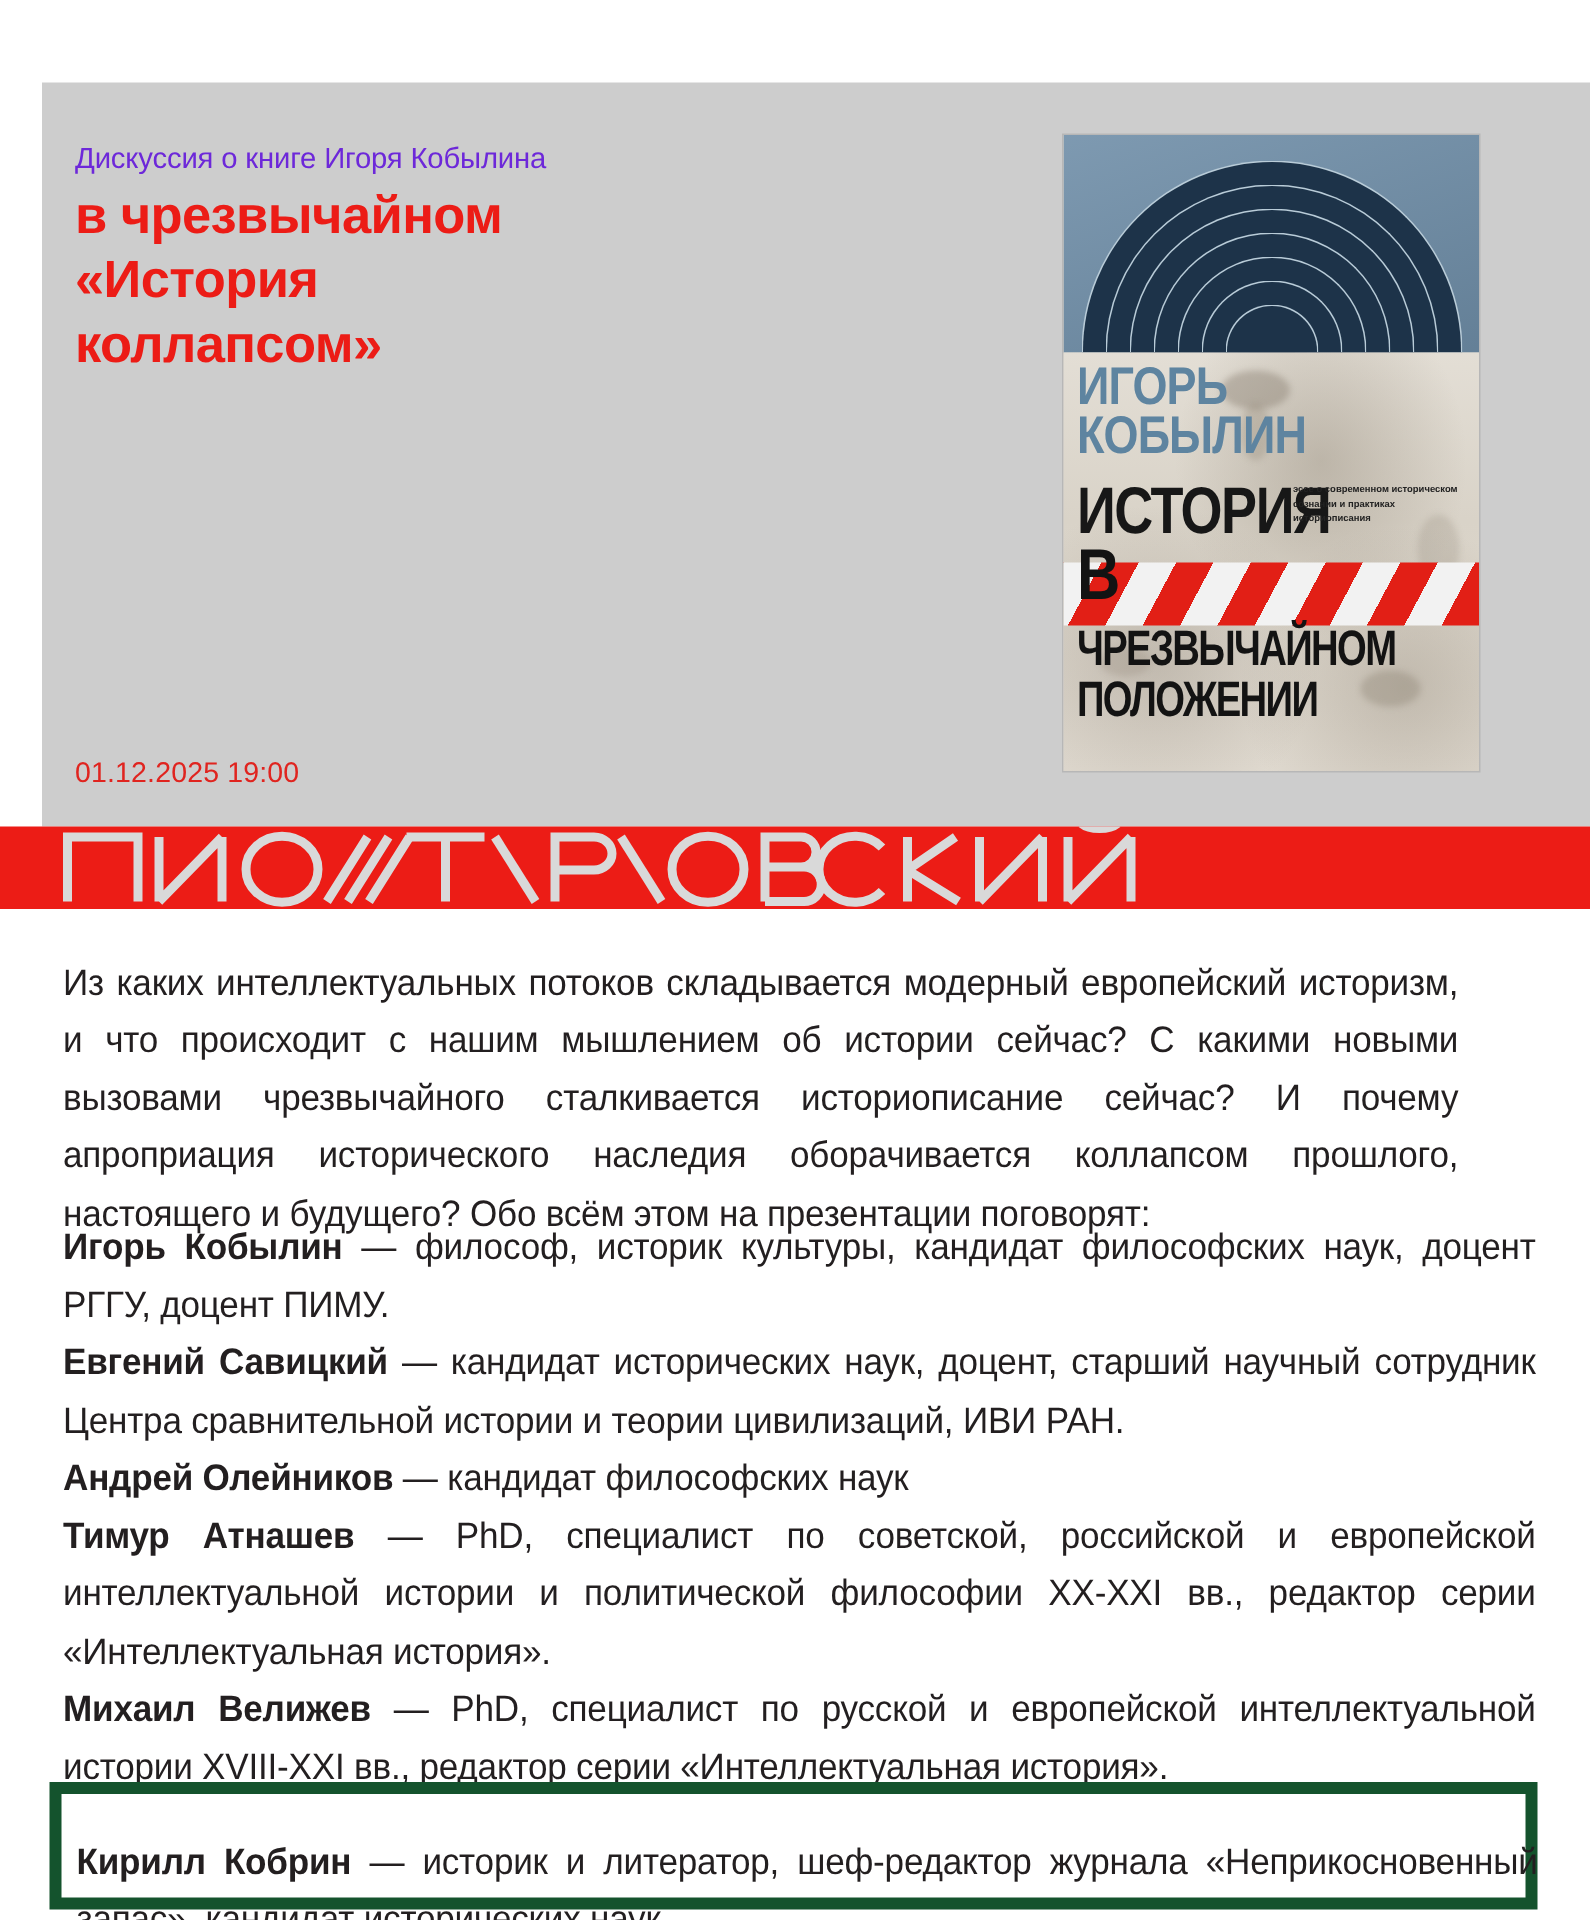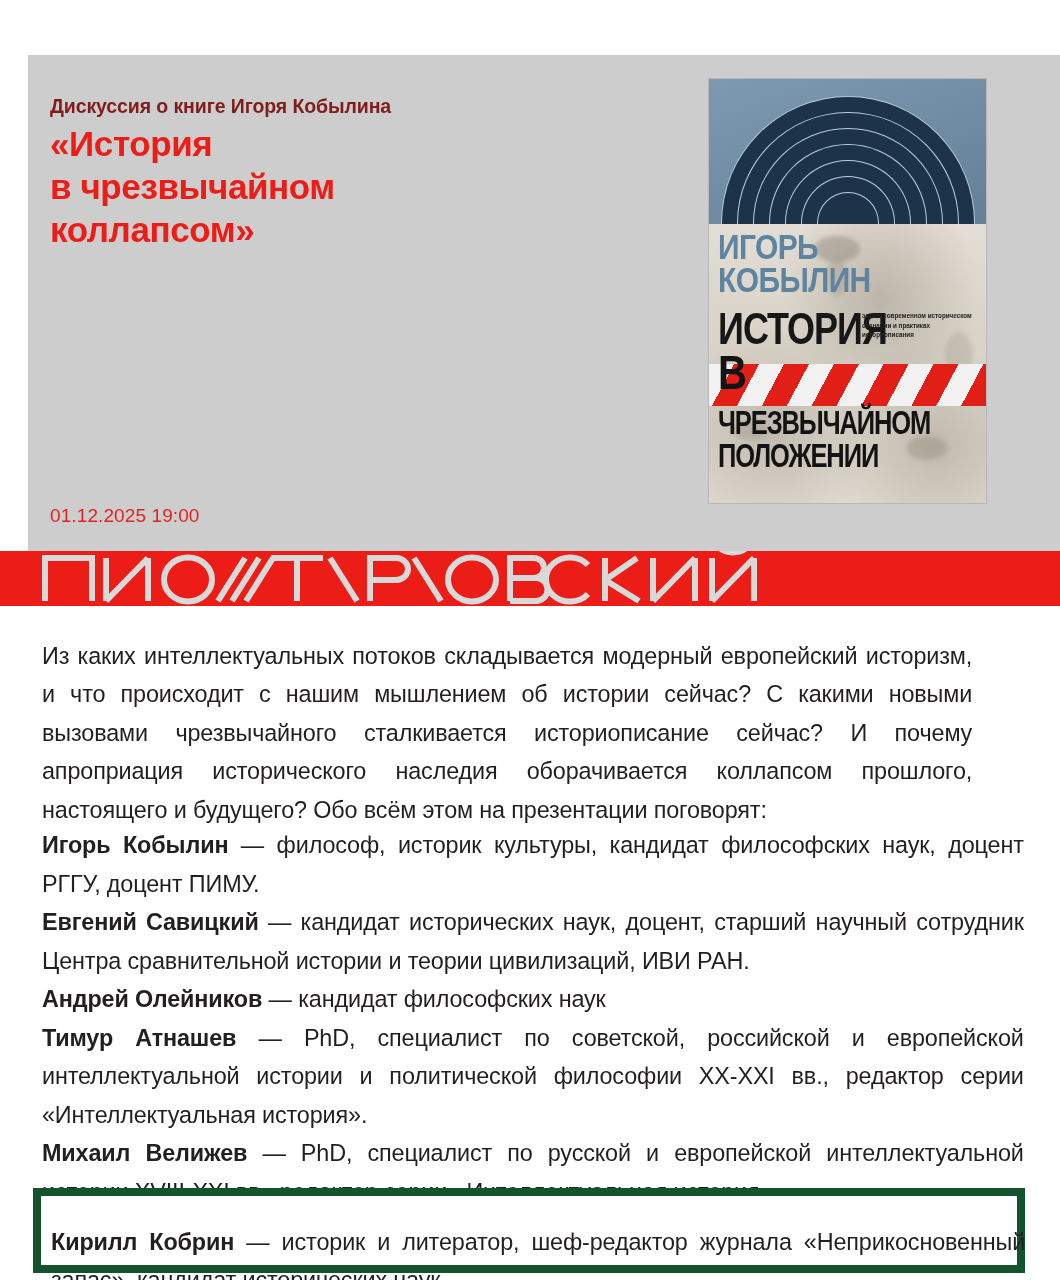--- a/index.html
+++ b/index.html
@@ -31,23 +31,23 @@
     background: #cdcdcd;
     overflow: hidden;
   }
   .hero-text {
     position: absolute;
     left: 22px;
     top: 40px;
     width: 560px;
   }
   .kicker {
-    color: #7f1d1d;
+    color: #6d28d9;
     font-size: 19.5px;
-    font-weight: bold;
+    font-weight: normal;
     letter-spacing: -0.1px;
     line-height: 1.15;
     margin: 0 0 6px 0;
     white-space: nowrap;
   }
   .hero-title {
     color: #ec1c16;
     font-size: 35px;
     font-weight: bold;
     line-height: 1.22;
@@ -62,21 +62,21 @@
     color: #e0241f;
     font-size: 19px;
     font-weight: normal;
     letter-spacing: 0.1px;
   }
 
   
   .book {
     position: absolute;
     left: 681px;
-    top: 24px;
+    top: 35px;
     width: 277px;
     height: 424px;
     background: #ddd8cf;
     overflow: hidden;
     box-shadow: 0 0 0 1px rgba(120,120,120,0.25);
   }
   .book-top {
     position: absolute;
     left: 0; top: 0;
     width: 100%;
@@ -240,21 +240,21 @@
     line-height: 38.5px;
     letter-spacing: -0.15px;
     text-align: justify;
     font-stretch: condensed;
     transform: scaleX(0.955);
     transform-origin: left top;
   }
   .speakers {
     position: absolute;
     left: 42px;
-    top: 220px;
+    top: 207px;
     width: 984px;
   }
   .speaker {
     font-size: 24.5px;
     line-height: 38.5px;
     letter-spacing: -0.15px;
     text-align: justify;
     margin: 0 0 0 0;
     transform: scaleX(0.955);
     transform-origin: left top;
@@ -291,22 +291,22 @@
 </head>
 <body>
 
 <div class="page">
 
   <div class="hero">
 
     <div class="hero-text">
       <div class="kicker">Дискуссия о книге Игоря Кобылина</div>
       <div class="hero-title">
+        <span class="ln">в чрезвычайном</span>
         <span class="ln">«История</span>
-        <span class="ln">в чрезвычайном</span>
         <span class="ln">коллапсом»</span>
       </div>
     </div>
 
     <div class="hero-date">01.12.2025 19:00</div>
 
     <div class="book">
 
       <div class="book-top">
         <div class="arcs">

